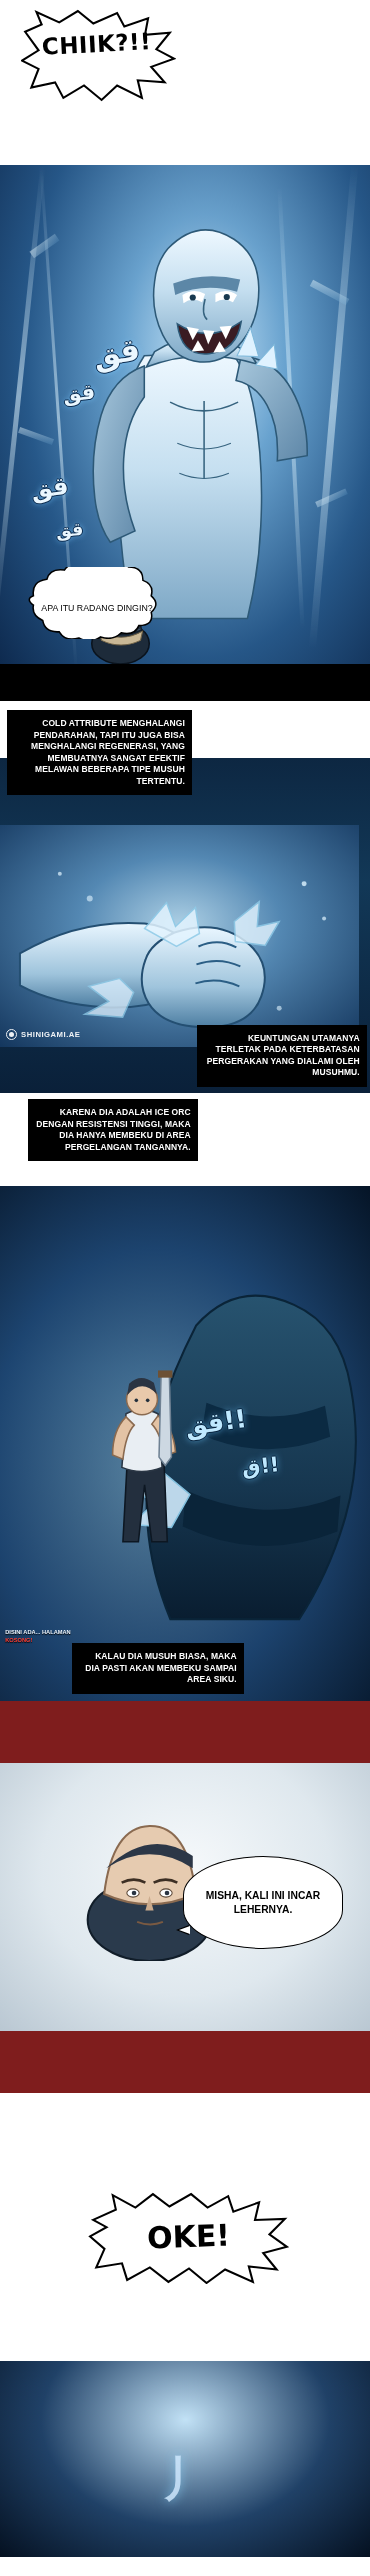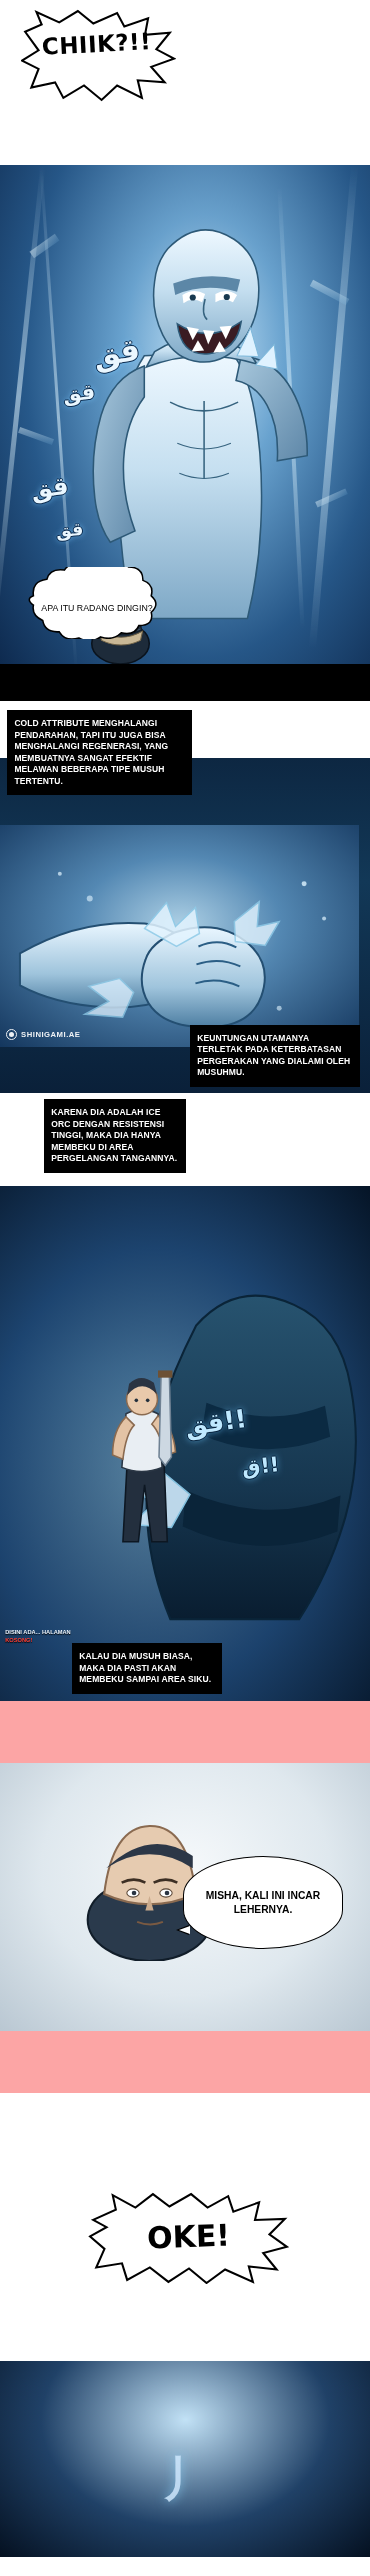--- a/index.html
+++ b/index.html
@@ -118,21 +118,21 @@
   
   .caption {
     position:absolute;
     background:#000;
     color:#fff;
     font-family:"Liberation Sans", sans-serif;
     font-weight:bold;
     font-size:8.5px;
     line-height:1.35;
     letter-spacing:0.1px;
-    text-align:left;
+    text-align:right;
     padding:8.2px 7.2px;
   }
 
   
   .p-hand {
     height:392px;
     background:linear-gradient(180deg,#ffffff 0%,#ffffff 57px,#0d2742 57px,#123857 46%,#0a2039 100%);
   }
   .hand-img { position:absolute; left:0; top:124px; width:359px; height:222px; overflow:hidden; }
   .hand-bg {
@@ -207,21 +207,21 @@
     font-weight:bold;
     line-height:1.3;
     color:#e9f4ff;
     text-shadow:0 0.5px 1px #000;
   }
   .credit .red { color:#ff3b30; }
 
   
   .p-closeup {
     height:392px;
-    background:#fca5a5;
+    background:#7f1d1d;
   }
   .cu-bg {
     position:absolute; left:0; top:62px; width:371px; height:268px;
     background:
       radial-gradient(ellipse at 50% 40%, #f6f9fb 0%, #dfe8ee 55%, #b9c7d2 100%);
   }
   .hero-head {
     position:absolute; left:72px; top:90px; width:155px; height:170px;
   }
   .hero-head svg { display:block; width:100%; height:100%; }
@@ -434,26 +434,26 @@
         <circle cx="180" cy="140" r="6" fill="#dff4ff" opacity=".6"></circle>
         <circle cx="560" cy="360" r="5" fill="#dff4ff" opacity=".6"></circle>
       </svg>
 
       <div class="watermark">
         <span class="wm-mark"></span>
         <span>SHINIGAMI.AE</span>
       </div>
     </div>
 
-    <div class="caption" style="right:11px; bottom:6.2px; width:170px;">KEUNTUNGAN UTAMANYA TERLETAK PADA KETERBATASAN PERGERAKAN YANG DIALAMI OLEH MUSUHMU.</div>
+    <div class="caption" style="right:4px; bottom:6.2px; width:170px;">KEUNTUNGAN UTAMANYA TERLETAK PADA KETERBATASAN PERGERAKAN YANG DIALAMI OLEH MUSUHMU.</div>
   </section>
 
   <section class="panel p-fight">
 
-    <div class="caption" style="left:44px; top:6.2px; width:142px;">KARENA DIA ADALAH ICE ORC DENGAN RESISTENSI TINGGI, MAKA DIA HANYA MEMBEKU DI AREA PERGELANGAN TANGANNYA.</div>
+    <div class="caption" style="left:28px; top:6.2px; width:170px;">KARENA DIA ADALAH ICE ORC DENGAN RESISTENSI TINGGI, MAKA DIA HANYA MEMBEKU DI AREA PERGELANGAN TANGANNYA.</div>
 
     <div class="fight-scene">
 
       <div class="orc-silhouette">
         <svg viewBox="0 0 520 760" aria-hidden="true">
           <defs>
             <linearGradient id="og" x1="0" y1="0" x2="0" y2="1">
               <stop offset="0%" stop-color="#27536f"></stop>
               <stop offset="60%" stop-color="#16364f"></stop>
               <stop offset="100%" stop-color="#091d30"></stop>
@@ -490,21 +490,21 @@
 
       <span class="fx-blue fx1">قق!!</span>
       <span class="fx-blue fx2">ق!!</span>
 
       <div class="credit">
         <div>DISINI ADA... HALAMAN</div>
         <div class="red">KOSONG!</div>
       </div>
     </div>
 
-    <div class="caption" style="left:72px; bottom:7.2px; width:150px;">KALAU DIA MUSUH BIASA, MAKA DIA PASTI AKAN MEMBEKU SAMPAI AREA SIKU.</div>
+    <div class="caption" style="left:72px; bottom:7.2px; width:172px;">KALAU DIA MUSUH BIASA, MAKA DIA PASTI AKAN MEMBEKU SAMPAI AREA SIKU.</div>
   </section>
 
   <section class="panel p-closeup">
     <div class="cu-bg"></div>
 
     <div class="hero-head">
       <svg viewBox="0 0 300 330" aria-hidden="true">
         <ellipse cx="150" cy="250" rx="120" ry="80" fill="#2a3a4c" stroke="#111d29" stroke-width="4"></ellipse>
         <path d="M62 200 q16 -130 88 -132 q74 -2 90 132 q-90 40 -178 0z" fill="#e6cbb0" stroke="#8a6a50" stroke-width="4"></path>
         <path d="M66 150 q84 -54 168 0 l0 -24 q-84 -56 -168 24z" fill="#2c3747"></path>

